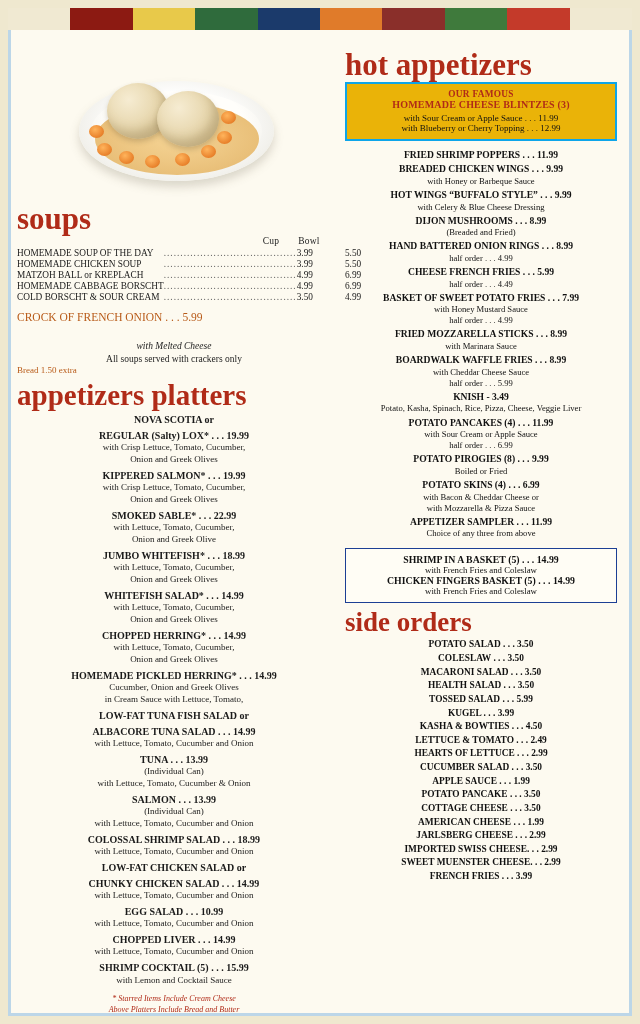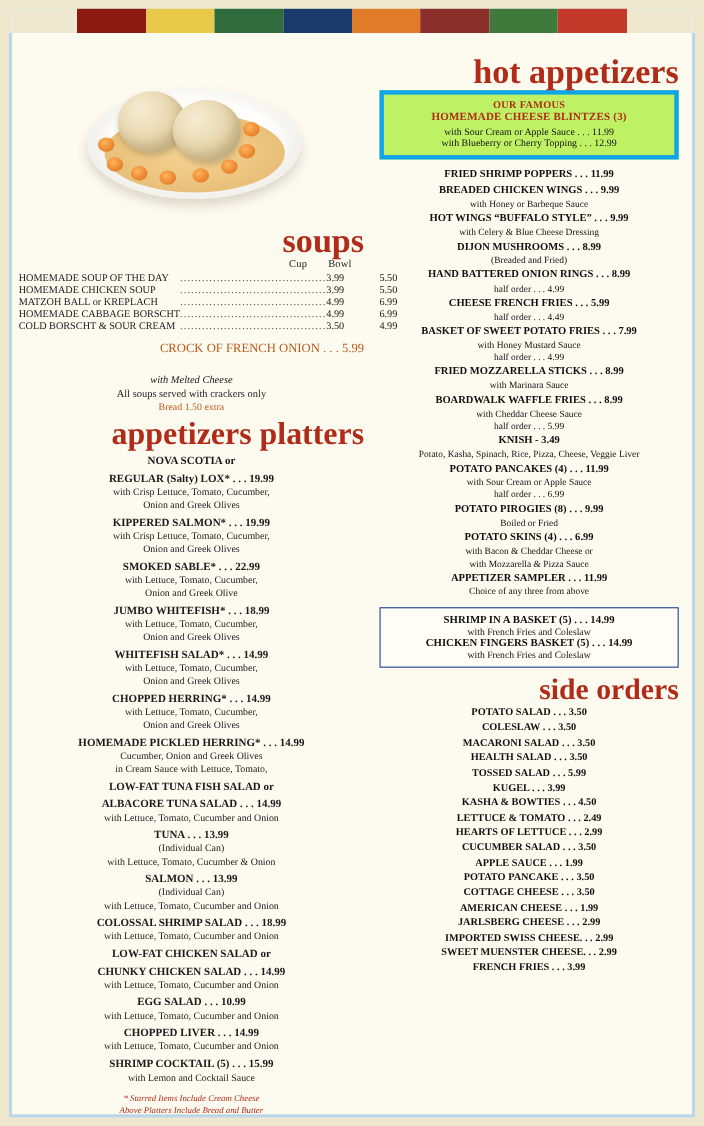--- a/index.html
+++ b/index.html
@@ -87,21 +87,21 @@
   .c8{left:172px;top:64px;}
   .broth{
     position:absolute;left:46px;top:56px;width:164px;height:72px;border-radius:50%;
     background:radial-gradient(ellipse at 50% 50%, rgba(243,204,130,.85), rgba(226,176,95,.9));
   }
 
   h1.section{
     font-family:"Liberation Serif", serif;
     color:#b02b18;
     font-weight:bold;
-    text-align:right;
+    text-align:left;
     margin:6px 0 2px 0;
     line-height:1;
   }
   .soups-title{font-size:31px;}
   .platters-title{font-size:29px;}
   .hot-title{font-size:31px;text-align:right;margin:0 4px 8px 0;}
   .side-title{font-size:27px;text-align:center;margin:10px 0 4px 0;}
 
   .cupbowl{
     display:flex;justify-content:flex-end;
@@ -123,54 +123,54 @@
     overflow:hidden;
     white-space:nowrap;
     letter-spacing:1px;
     color:#555;
   }
   table.soups td.p{width:38px;text-align:left;margin-top:40px;}
   table.soups td.p2{width:34px;text-align:center;padding-left:32px;}
 
   .crock{
     color:#b85a18;
-    text-align:right;
+    text-align:left;
     font-size:11.5px;
     margin-top:9px;
   }
   .crock-sub{
     text-align:center;font-size:9.5px;font-style:italic;color:#222;margin-top:18px;
   }
   .crock-note{
     text-align:center;font-size:9.5px;color:#222;margin-top:3px;
   }
   .bread-note{
-    text-align:center;font-size:9px;color:#b85a18;margin-top:1px;
+    text-align:left;font-size:9px;color:#b85a18;margin-top:1px;
   }
 
   .plat-list{
     text-align:center;
     font-size:9.4px;
     color:#1a1a1a;
     line-height:1.32;
   }
   .plat-item{margin-top:3px;}
   .plat-name{font-weight:bold;font-size:10px;}
   .plat-desc{font-size:9px;}
   .plat-note{
     text-align:center;color:#b02b18;font-size:8px;font-style:italic;margin-top:8px;line-height:1.35;
   }
 
   
   .blintz-box{
-    border:4px solid #0ea5e9;
+    border:2px solid #0ea5e9;
     padding:5px 6px 6px 6px;
     text-align:center;
     margin:0 0 8px 0;
-    background:#bef264;
+    background:#eab308;
   }
   .blintz-l1{color:#b02b18;font-weight:bold;font-size:9.3px;letter-spacing:.3px;}
   .blintz-l2{color:#b02b18;font-weight:bold;font-size:10px;letter-spacing:.2px;}
   .blintz-l3{font-size:9px;color:#111;margin-top:3px;}
   .blintz-l4{font-size:9px;color:#111;}
 
   .hot-list{
     text-align:center;font-size:9.4px;color:#111;line-height:1.3;
   }
   .hot-item{margin-top:2px;}

